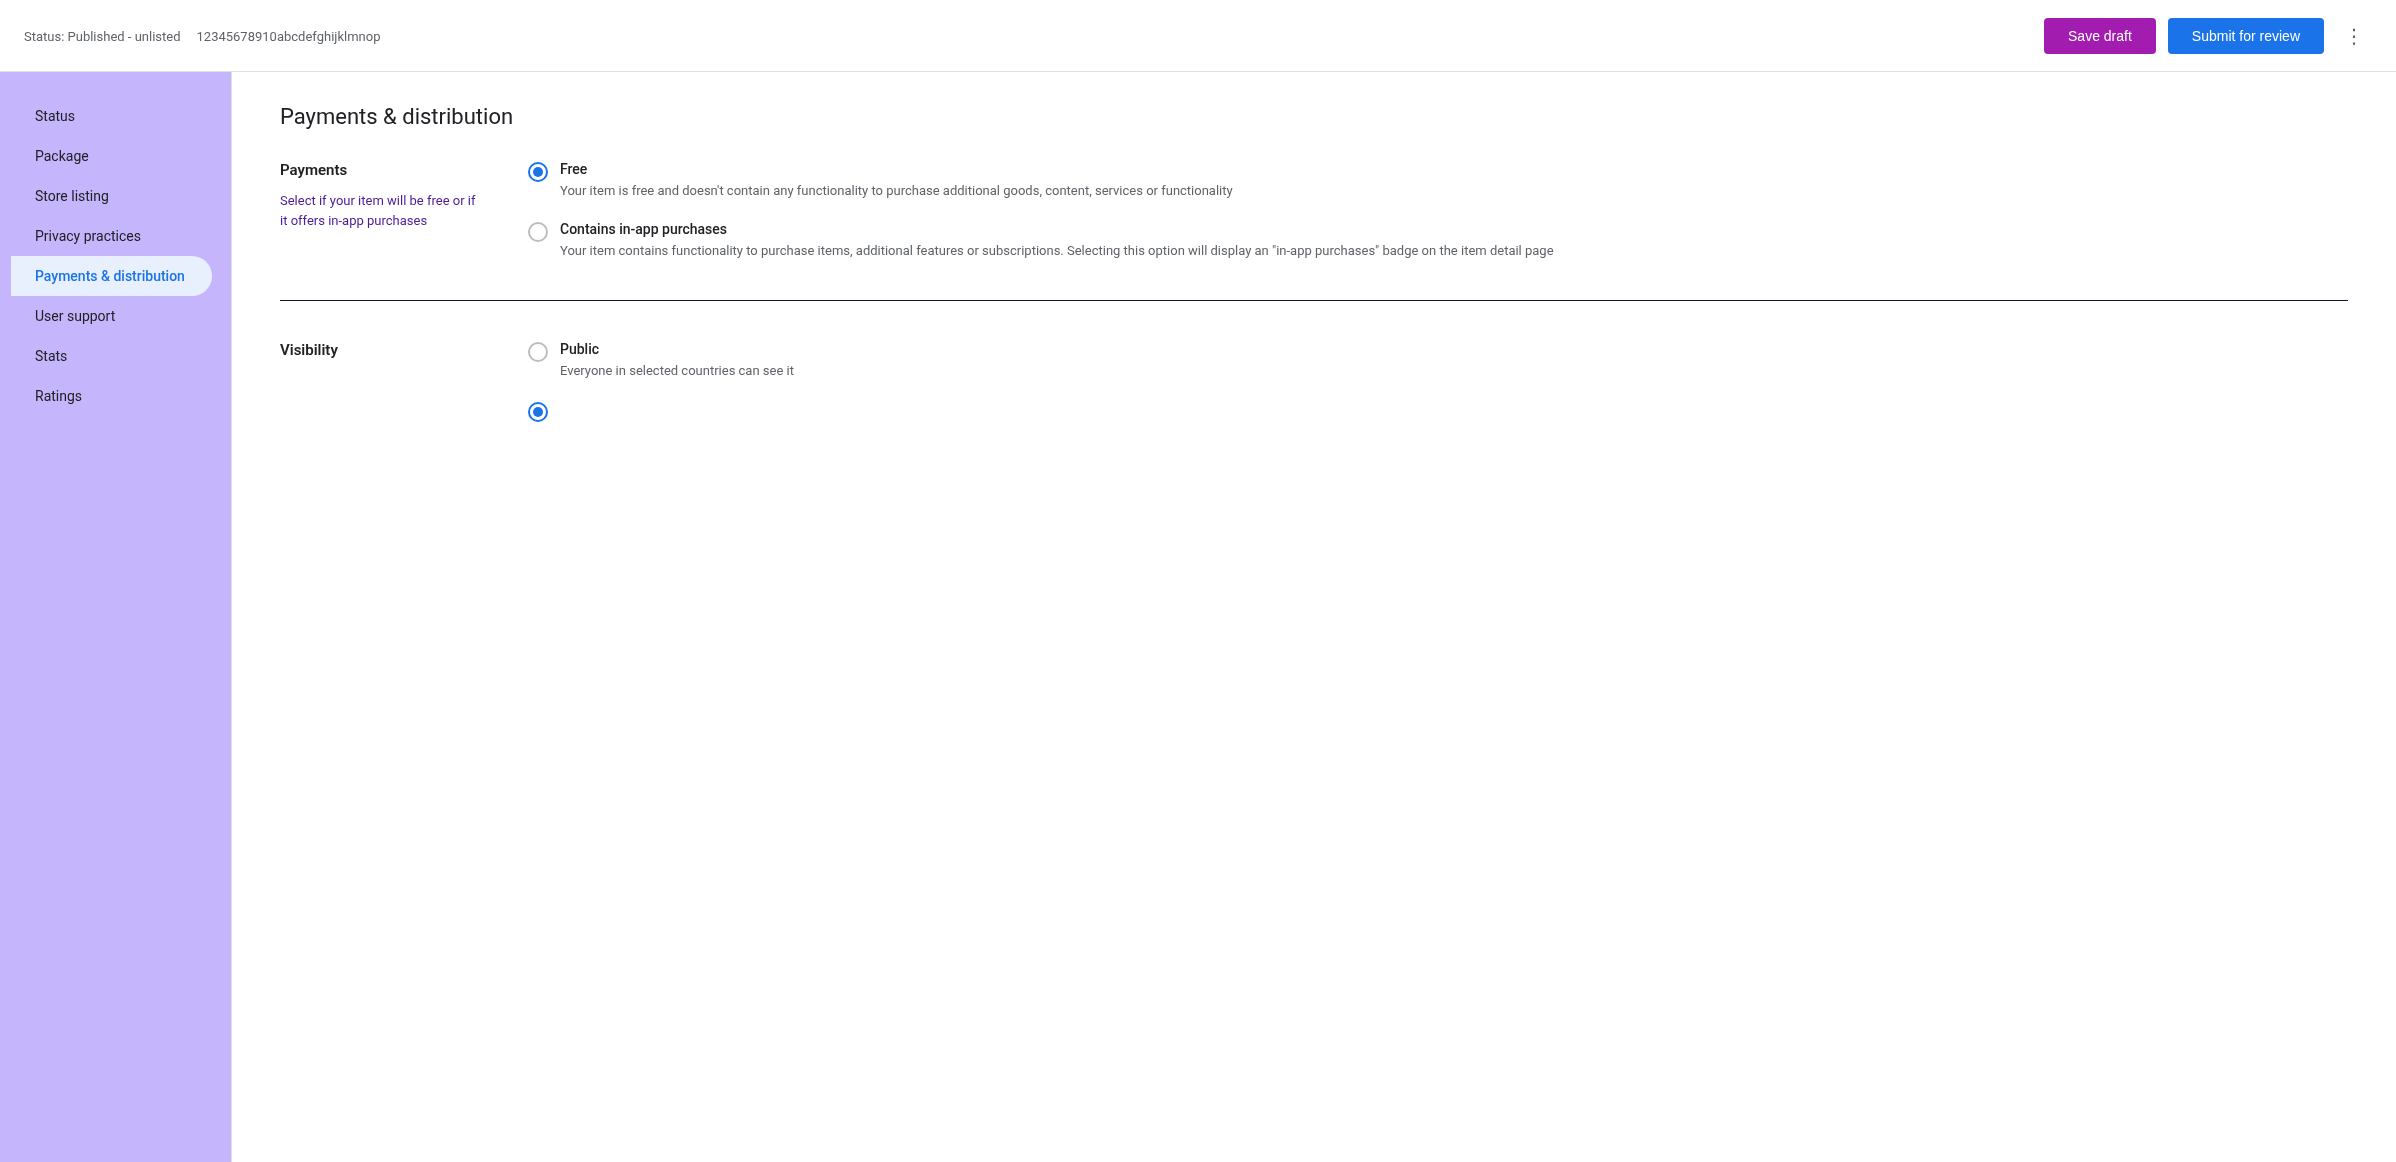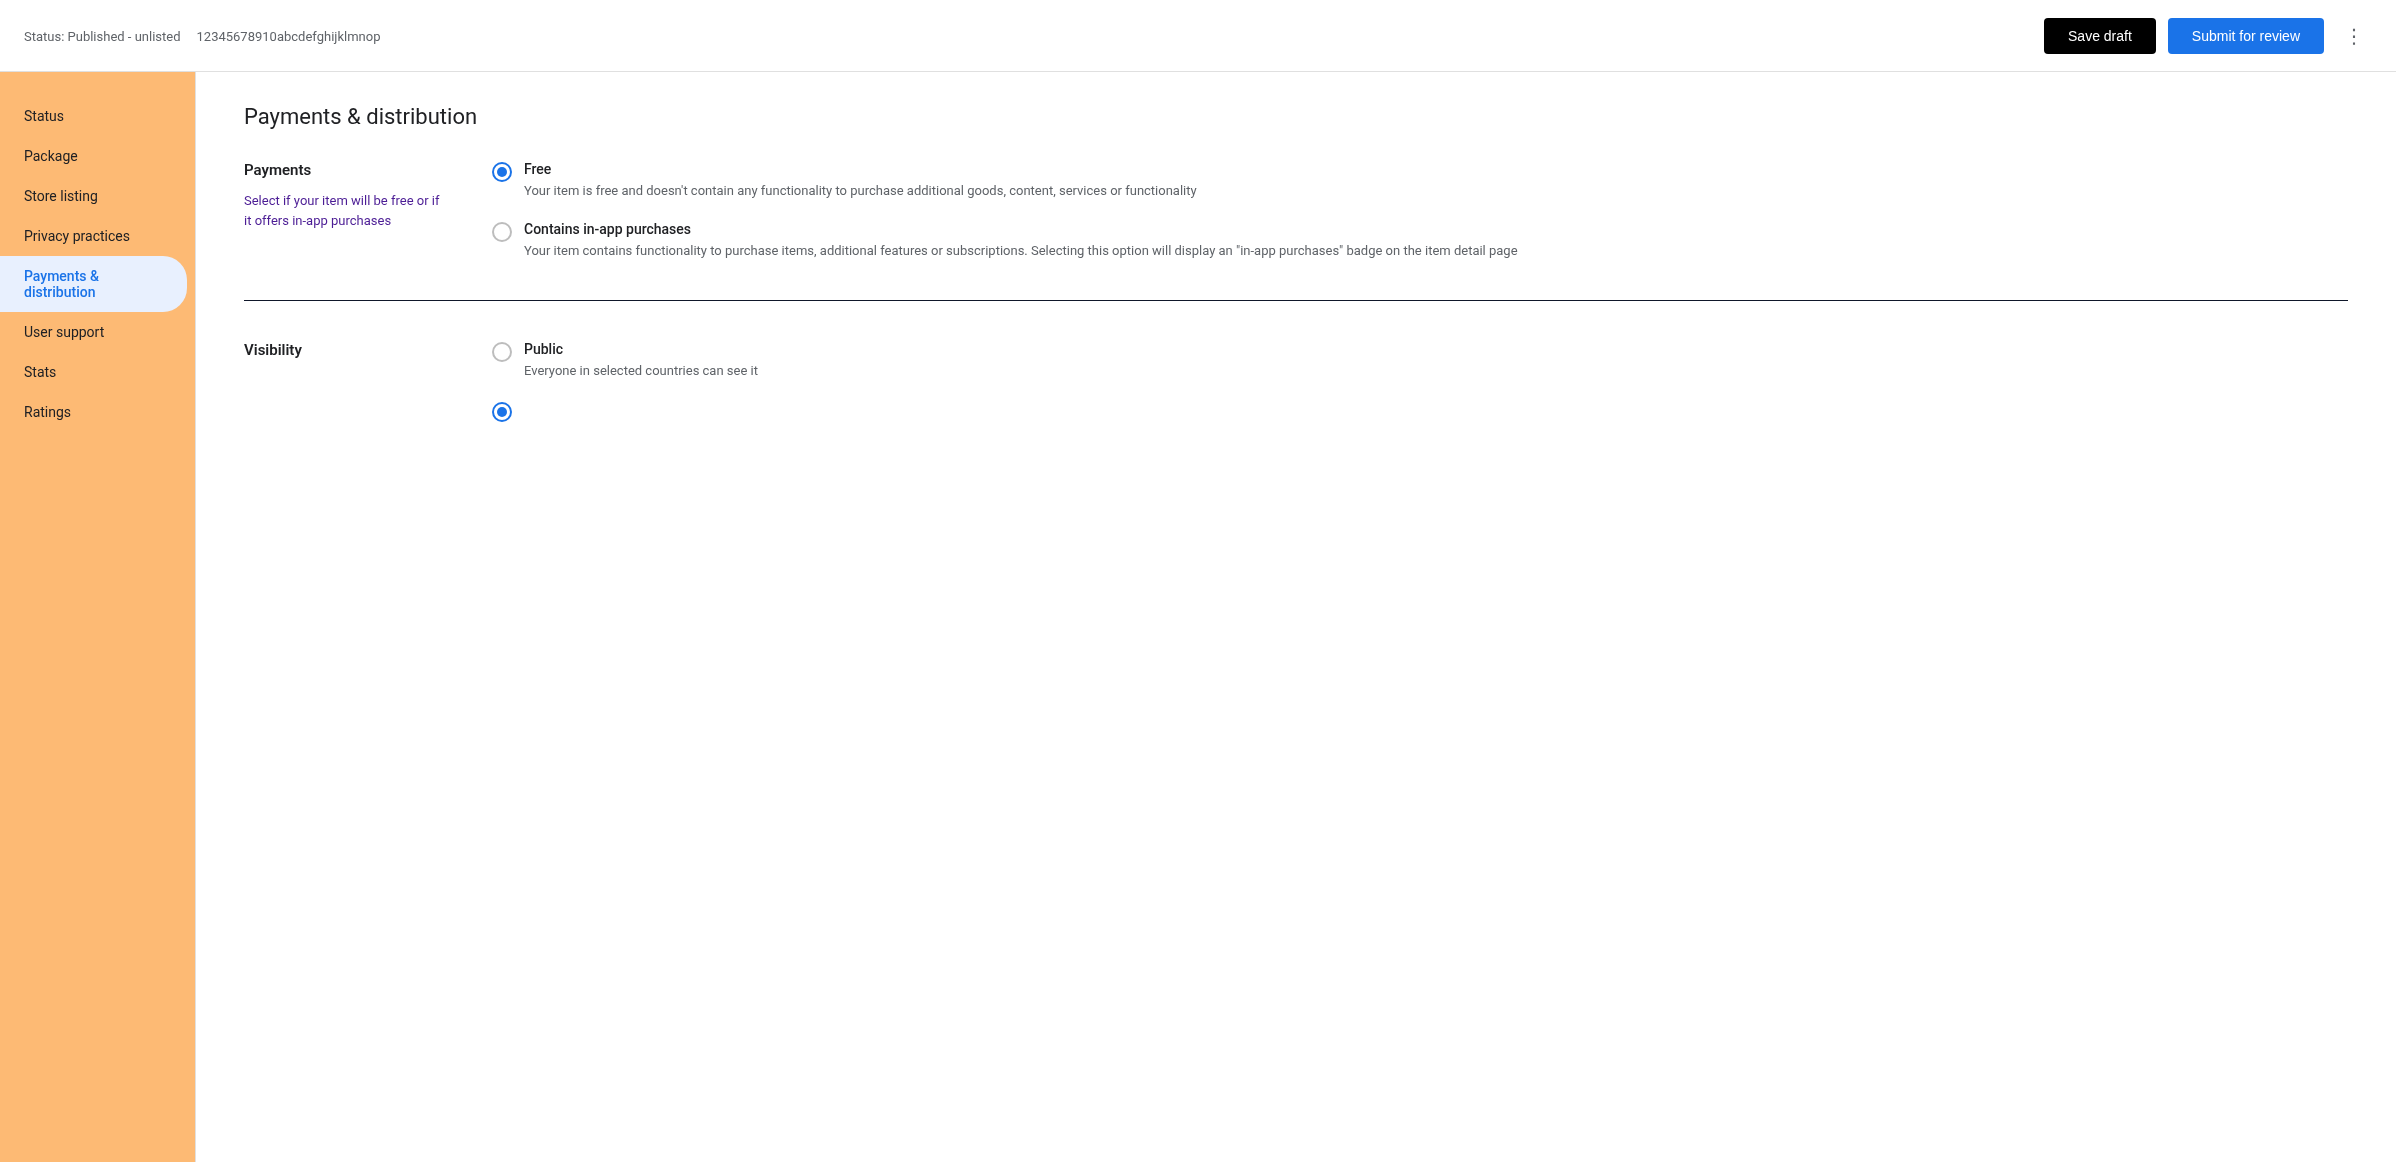--- a/index.html
+++ b/index.html
@@ -28,21 +28,21 @@
       gap: 16px;
       margin-top: 2px;
       text-align: center;
     }
     .header-actions {
       display: flex;
       align-items: center;
       gap: 12px;
     }
     .btn-save-draft {
-      background: #000000;
+      background: #a21caf;
       color: #fff;
       border: none;
       border-radius: 4px;
       padding: 10px 24px;
       font-size: 14px;
       font-weight: 500;
       cursor: pointer;
       white-space: nowrap;
     }
     .btn-submit {
@@ -68,25 +68,25 @@
     }
 
     
     .layout {
       display: flex;
       min-height: calc(100vh - 72px);
     }
 
     
     .sidebar {
-      width: 196px;
+      width: 232px;
       flex-shrink: 0;
-      padding: 24px 0;
+      padding: 24px 11px;
       border-right: 1px solid #e0e0e0;
-      background: #fdba74;
+      background: #c4b5fd;
     }
     .sidebar-item {
       padding: 12px 24px;
       font-size: 14px;
       color: #202124;
       cursor: pointer;
       border-radius: 0 24px 24px 0;
       margin-right: 8px;
     }
     .sidebar-item.active {

